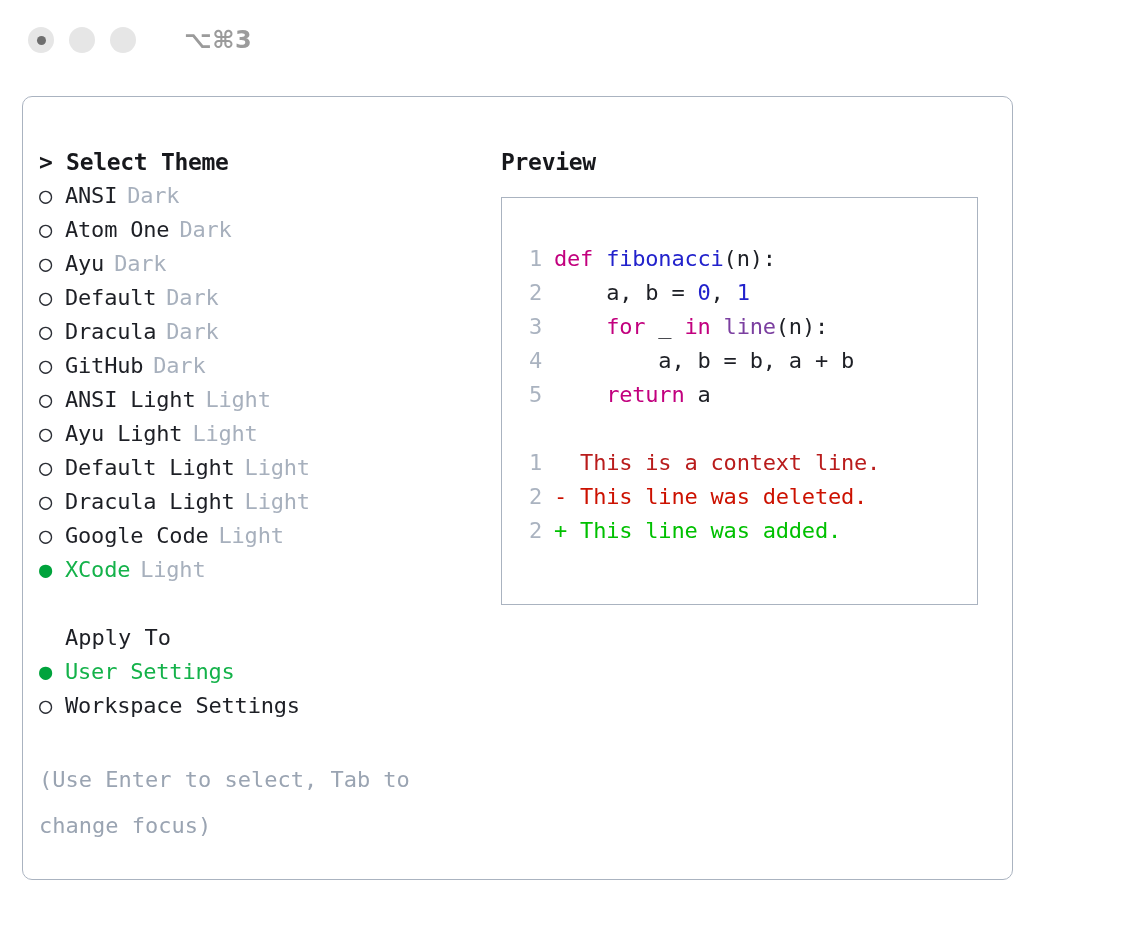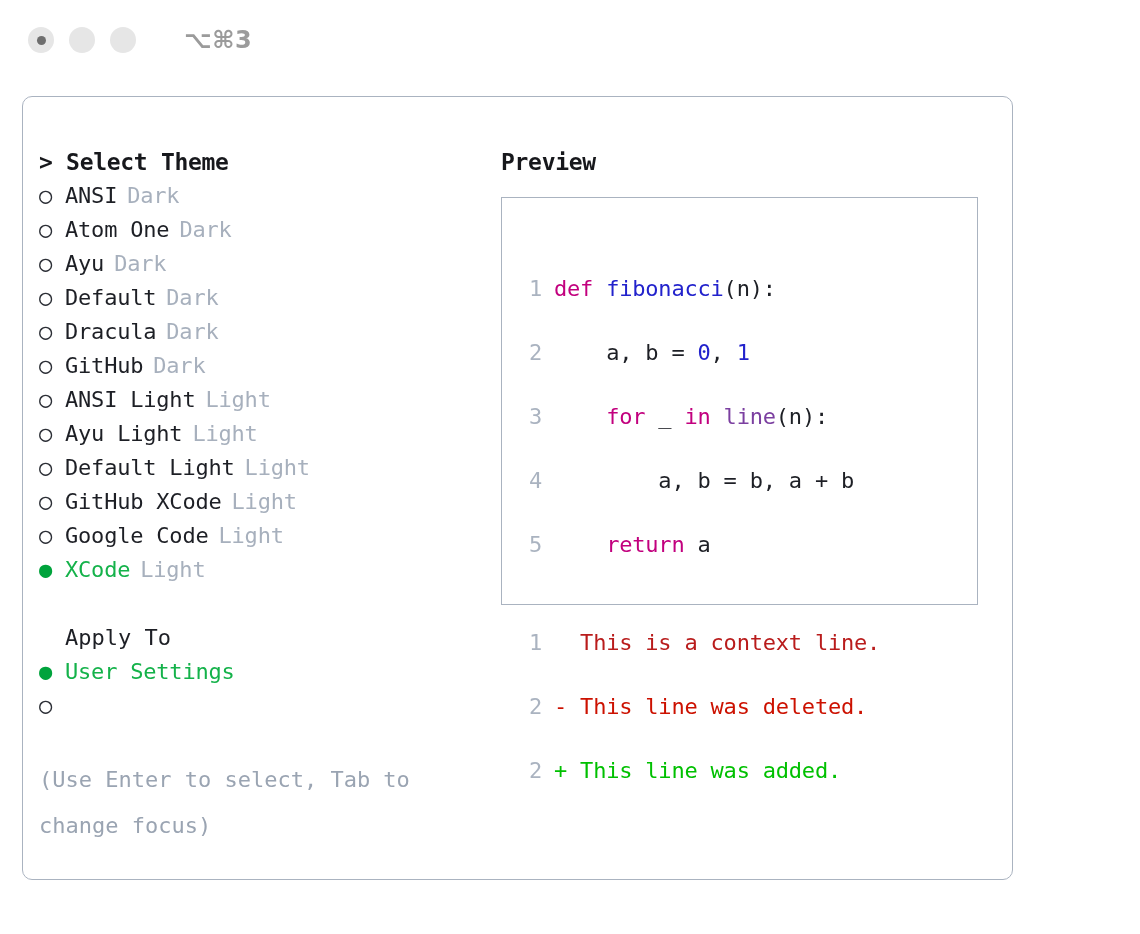--- a/index.html
+++ b/index.html
@@ -173,21 +173,20 @@
     box-sizing: border-box;
     background: #ffffff;
     padding: 44px 0 0 18px;
   }
   .code-line {
     height: 34px;
     line-height: 34px;
     font-size: 22px;
     white-space: pre;
     letter-spacing: -0.2px;
-    margin-top: 30px;
   }
   .ln {
     display: inline-block;
     width: 22px;
     text-align: right;
     color: #aab3c0;
     margin-right: 12px;
   }
   .kw   { color: #c2007e; }
   .fn   { color: #2222cc; }
@@ -222,31 +221,31 @@
         <div class="opt-list" id="theme-list">
             <div class="opt"><span class="marker">○</span><span class="opt-label">ANSI</span><span class="opt-variant">Dark</span></div>
             <div class="opt"><span class="marker">○</span><span class="opt-label">Atom One</span><span class="opt-variant">Dark</span></div>
             <div class="opt"><span class="marker">○</span><span class="opt-label">Ayu</span><span class="opt-variant">Dark</span></div>
             <div class="opt"><span class="marker">○</span><span class="opt-label">Default</span><span class="opt-variant">Dark</span></div>
             <div class="opt"><span class="marker">○</span><span class="opt-label">Dracula</span><span class="opt-variant">Dark</span></div>
             <div class="opt"><span class="marker">○</span><span class="opt-label">GitHub</span><span class="opt-variant">Dark</span></div>
             <div class="opt"><span class="marker">○</span><span class="opt-label">ANSI Light</span><span class="opt-variant">Light</span></div>
             <div class="opt"><span class="marker">○</span><span class="opt-label">Ayu Light</span><span class="opt-variant">Light</span></div>
             <div class="opt"><span class="marker">○</span><span class="opt-label">Default Light</span><span class="opt-variant">Light</span></div>
-            <div class="opt"><span class="marker">○</span><span class="opt-label">GitHub XCode</span><span class="opt-variant">Light</span></div>
+            <div class="opt"><span class="marker">○</span><span class="opt-label">Dracula Light</span><span class="opt-variant">Light</span></div>
             <div class="opt"><span class="marker">○</span><span class="opt-label">Google Code</span><span class="opt-variant">Light</span></div>
             <div class="opt selected"><span class="marker sel">●</span><span class="opt-label">XCode</span><span class="opt-variant">Light</span></div>
           </div>
 
         <div class="section-gap"></div>
 
         <div class="apply-title">Apply To</div>
         <div class="opt-list" id="apply-list">
             <div class="opt selected"><span class="marker sel">●</span><span class="opt-label">User Settings</span></div>
-            <div class="opt"><span class="marker">○</span></div>
+            <div class="opt"><span class="marker">○</span><span class="opt-label">Workspace Settings</span></div>
           </div>
 
         <div class="hint">(Use Enter to select, Tab to change focus)</div>
       </div>
 
       <div class="right-col">
         <div class="preview-title">Preview</div>
         <div class="preview-box">
           <div id="code-block">
               <div class="code-line"><span class="ln">1</span><span class="kw">def</span><span class="plain"> </span><span class="fn">fibonacci</span><span class="plain">(n):</span></div>

